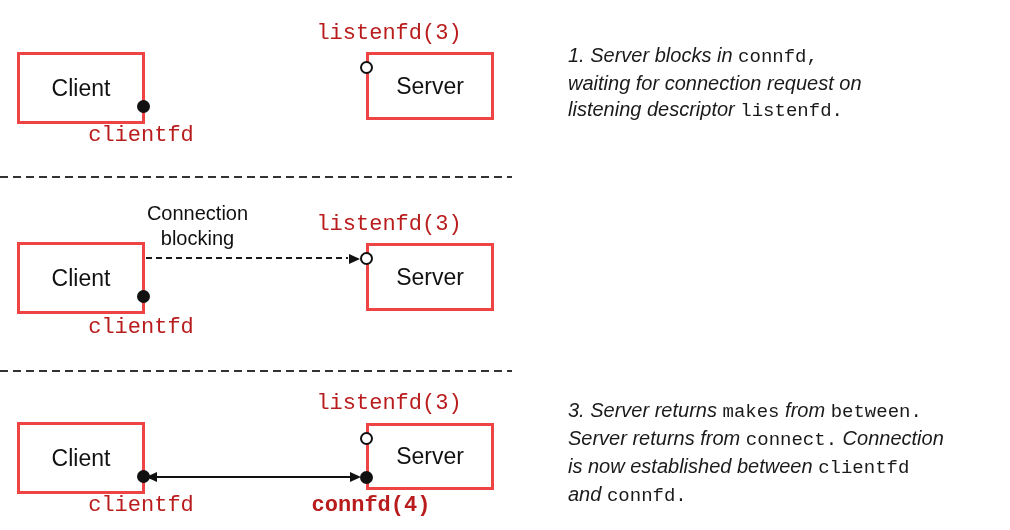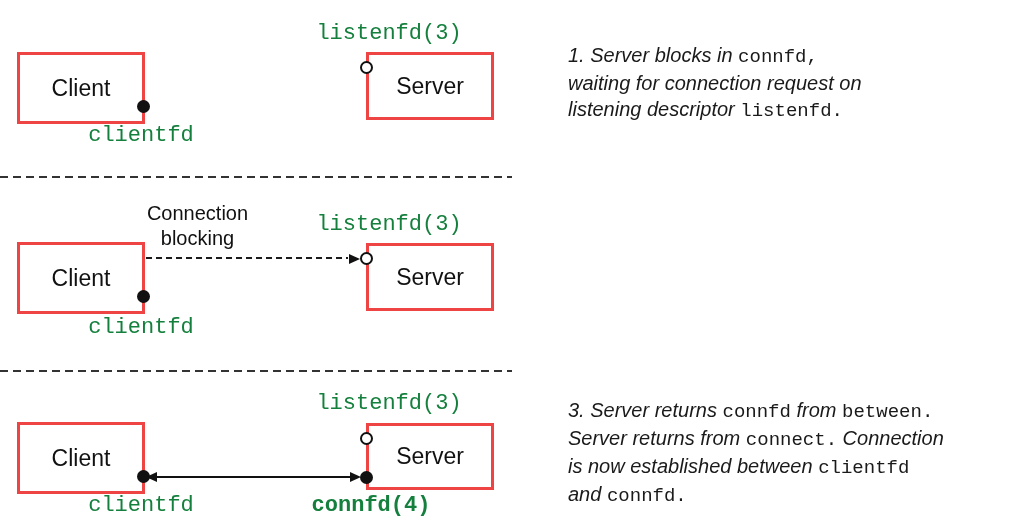--- a/index.html
+++ b/index.html
@@ -9,21 +9,21 @@
   }
   .box {
     position:absolute; box-sizing:border-box; border:3px solid #ef4444; background:#fff;
     display:flex; align-items:center; justify-content:center; z-index:1;
   }
   .box span { font:23px "Liberation Sans",sans-serif; color:#111; }
   .port { position:absolute; border-radius:50%; z-index:3; box-sizing:border-box; }
   .port.filled { width:13px; height:13px; background:#111; }
   .port.open   { width:13px; height:13px; background:#fff; border:2px solid #111; }
   .mono-label {
-    position:absolute; font:22px/24px "Liberation Mono",monospace; color:#15803d;
+    position:absolute; font:22px/24px "Liberation Mono",monospace; color:#b91c1c;
     text-align:center; white-space:nowrap; z-index:2;
   }
   .arrow-label {
     position:absolute; font:20px/25px "Liberation Sans",sans-serif; color:#111;
     text-align:center; z-index:2;
   }
   .caption {
     position:absolute; width:442px; font:italic 20px/26px "Liberation Sans",sans-serif;
     color:#1a1a1a;
   }
@@ -126,15 +126,15 @@
     <span>Server</span>
   </div>
   <div class="solid-line sline"></div>
   <span class="ah left sahL"></span>
   <span class="ah right sahR"></span>
   <span class="port open circs3"></span>
   <span class="port filled dots3"></span>
   <span class="port filled dotc3"></span>
   <div class="mono-label cfd3">clientfd</div>
   <div class="mono-label connfd3">connfd(4)</div>
-  <div class="caption cap3"><span>3. Server returns </span><span class="mono">connfd</span><span> from </span><span class="mono">between.</span><br><span>Server returns from </span><span class="mono">connect.</span><span> Connection</span><br><span>is now established between </span><span class="mono">clientfd</span><br><span>and </span><span class="mono">connfd.</span></div>
+  <div class="caption cap3"><span>3. Server returns </span><span class="mono">makes</span><span> from </span><span class="mono">between.</span><br><span>Server returns from </span><span class="mono">connect.</span><span> Connection</span><br><span>is now established between </span><span class="mono">clientfd</span><br><span>and </span><span class="mono">connfd.</span></div>
 
 </div>
 
 </body></html>

